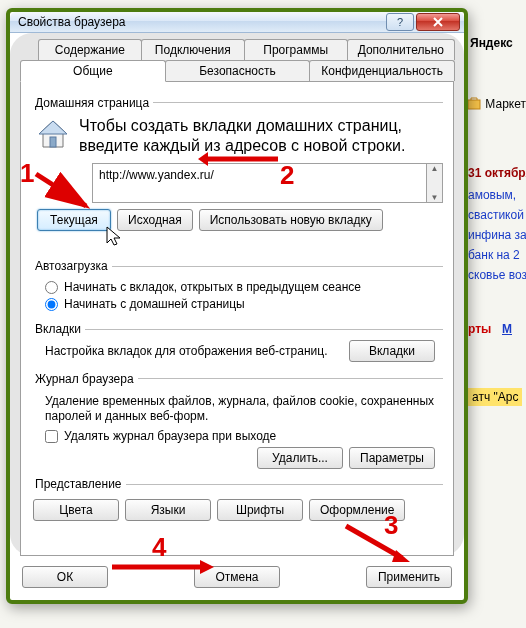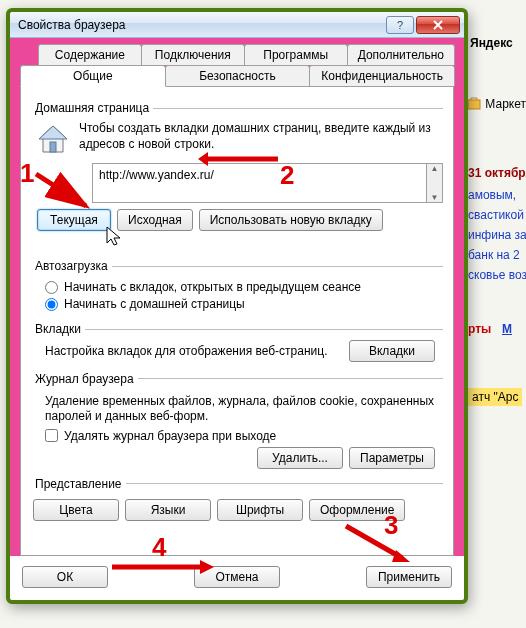--- a/index.html
+++ b/index.html
@@ -65,21 +65,22 @@
     width:44px;
     background:linear-gradient(#f39a94,#d94c3e 45%,#c33326 46%,#e37467);
     border-color:#8f2c22;
     color:#fff;
     font-weight:bold;
   }
   .winbtn svg { display:block; }
 
   .tab-area{
     padding: 6px 10px 0 10px;
-    background:#ec4899;
+    background:#e5e5e5;
+    border-radius:22px;
   }
   .tabrow{ display:flex; }
   .tabrow .spacer{ width:18px; }
   .tab{
     border:1px solid #9f9f9f;
     border-bottom:none;
     padding:3px 10px;
     background:#f1f1f1;
     margin-right:-1px;
     border-radius:3px 3px 0 0;
@@ -107,21 +108,21 @@
     padding:4px 0 2px 0;
     margin:6px 0 2px 0;
   }
   legend{ padding:0 4px; color:#000; font-size:12px;}
   .row{ display:flex; align-items:flex-start; gap:8px; }
   .houseicon{
     width:36px;height:36px;
     display:flex;align-items:center;justify-content:center;
     margin:2px 0 0 4px;
   }
-  .desc{ flex:1; font-size:12px; line-height:1.3; padding-top:2px;}
+  .desc{ flex:1; font-size:16px; line-height:1.3; padding-top:2px;}
   .url-inputwrap{
     margin:6px 0 6px 61px;
     display:flex;
   }
   .url-input{
     flex:1;
     border:1px solid #a0a0a0;
     padding:4px 6px;
     font-size:12px;
     height:40px;

